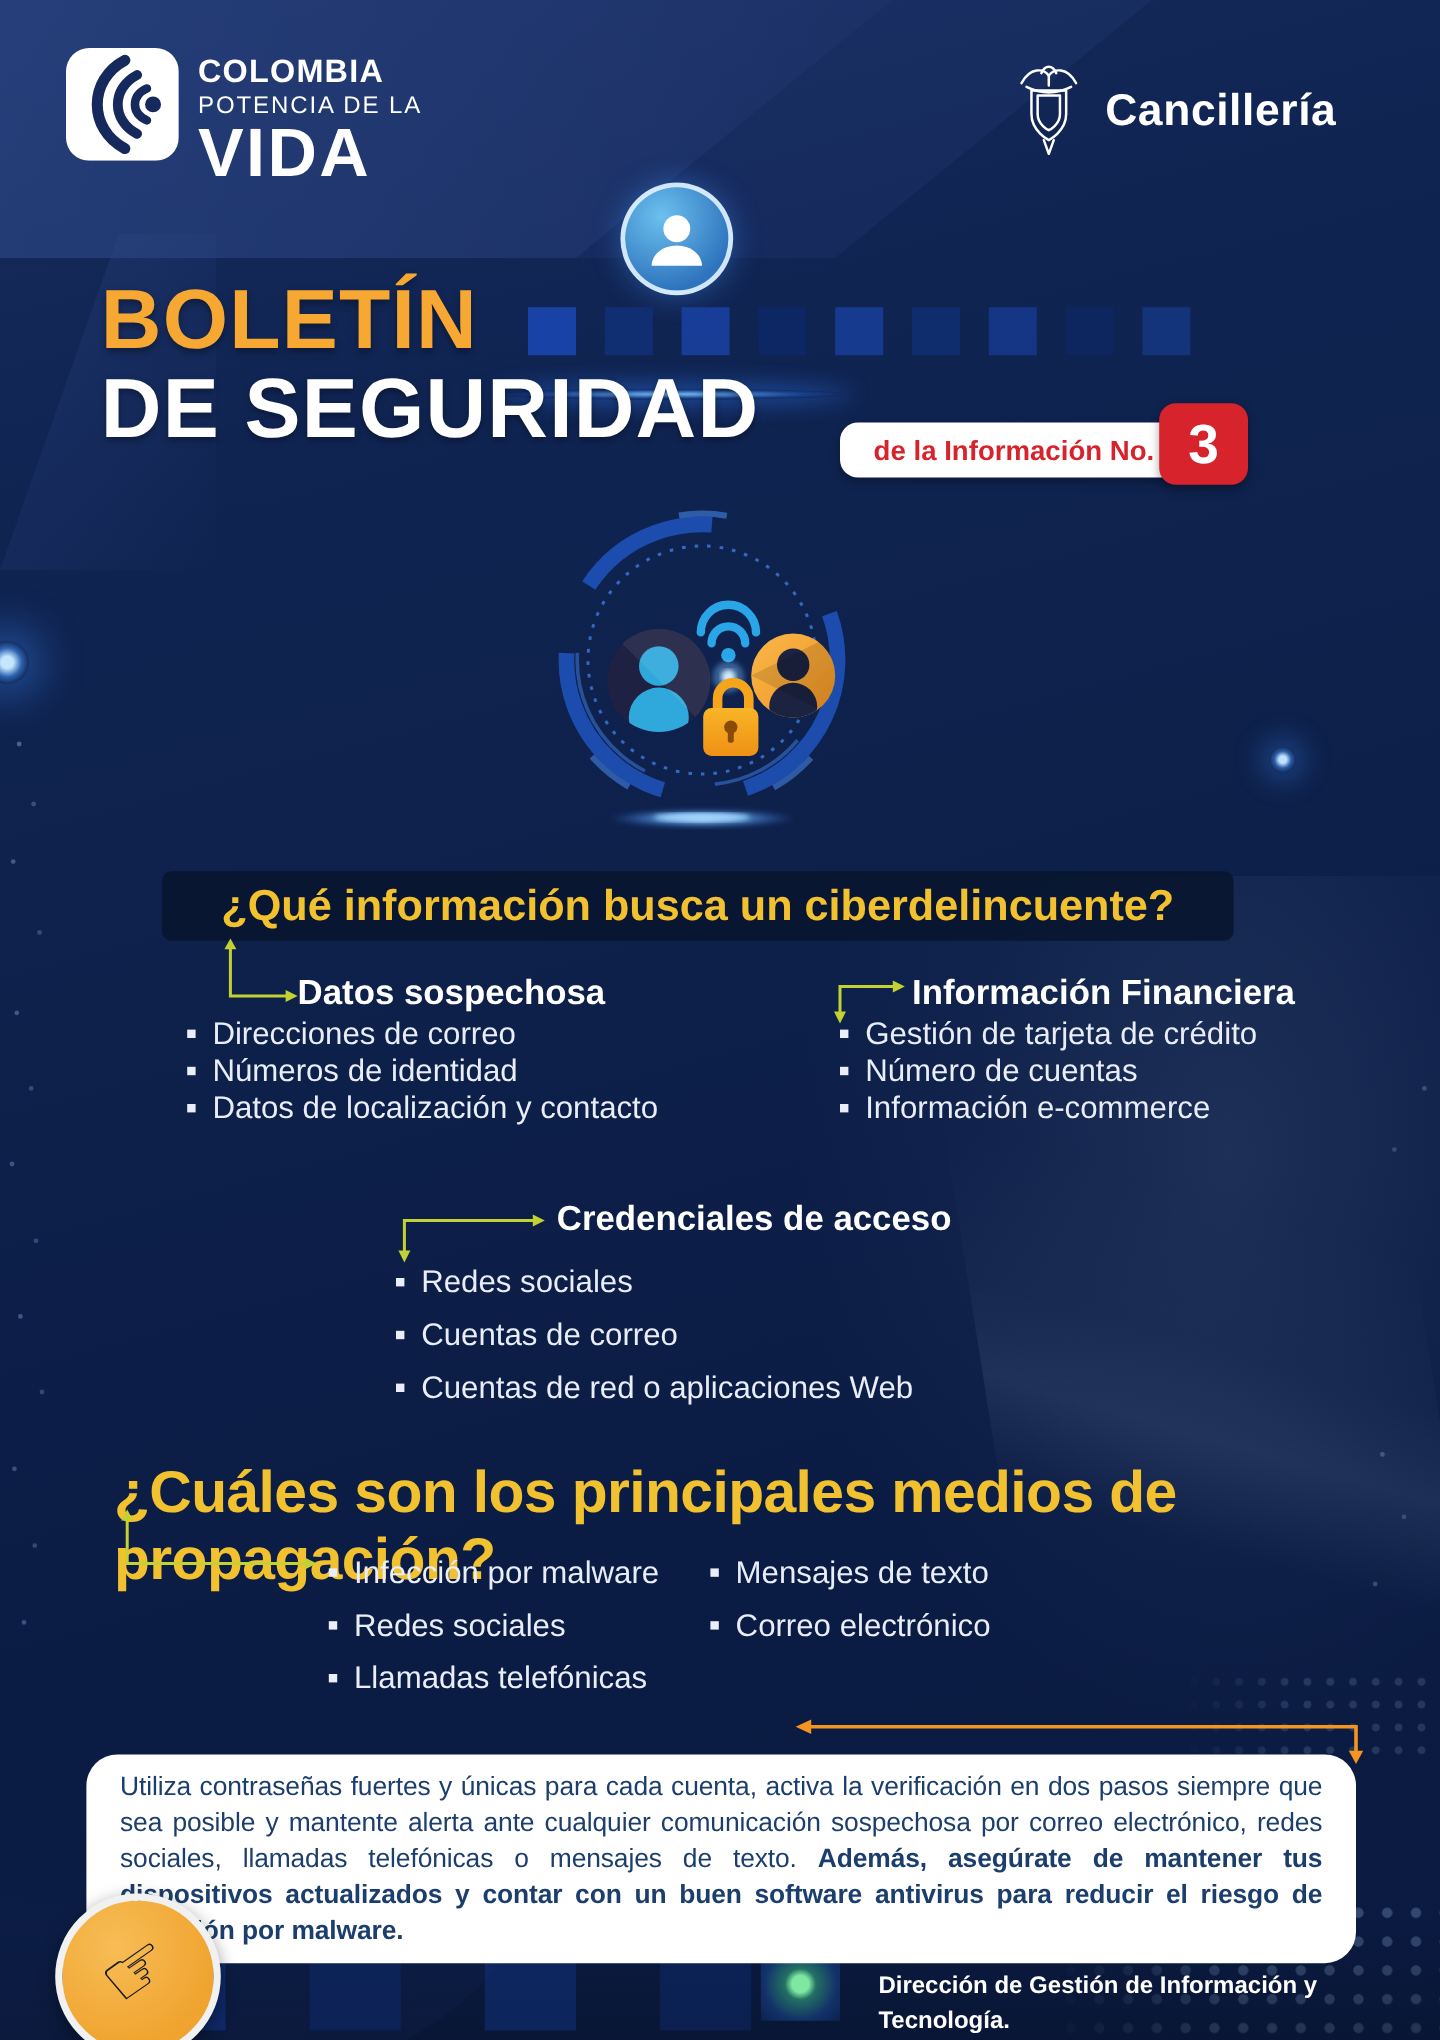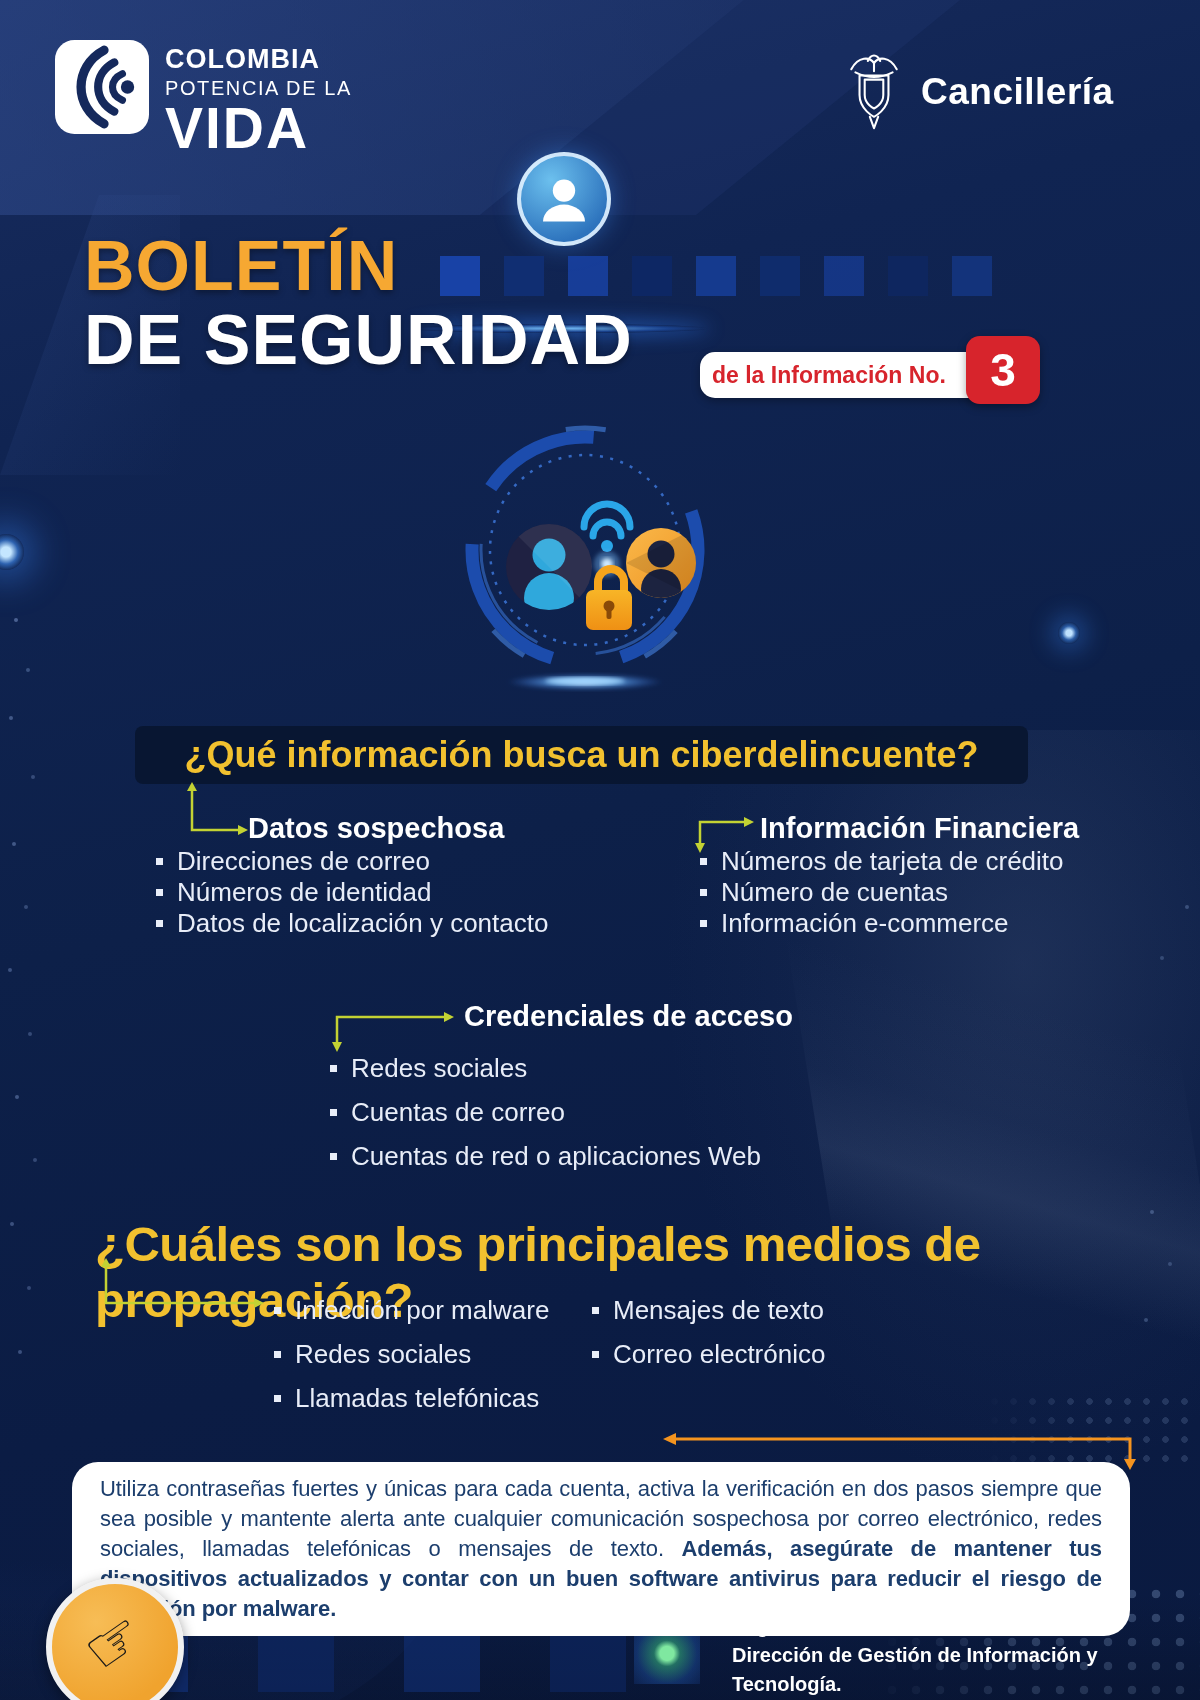--- a/index.html
+++ b/index.html
@@ -66,21 +66,21 @@
   .streak{left:413px;top:324px;width:294px;height:9px;border-radius:50%;
     background:radial-gradient(ellipse,rgba(120,195,255,.95),rgba(40,110,230,.4) 52%,transparent 75%);
     box-shadow:0 0 18px 4px rgba(50,130,255,.45);}
   .sq-row-title{left:440px;top:256px;display:flex;gap:24px;z-index:1;}
   .sq-row-title div{width:40px;height:40px;}
   .title1{left:84px;top:226px;font-size:70px;font-weight:bold;letter-spacing:1px;color:#F6A832;
     z-index:2;text-shadow:0 3px 6px rgba(0,0,0,.35);}
   .title2{left:84px;top:300px;font-size:70px;font-weight:bold;letter-spacing:1px;color:#fff;
     z-index:2;text-shadow:0 3px 6px rgba(0,0,0,.35);}
   .badge-pill{left:700px;top:352px;width:312px;height:46px;background:#fff;border-radius:15px;
-    z-index:2;display:flex;align-items:center;padding-left:12px;box-sizing:border-box;
+    z-index:2;display:flex;align-items:center;padding-left:28px;box-sizing:border-box;
     box-shadow:0 3px 8px rgba(0,0,0,.3);font-size:23px;font-weight:bold;color:#D7242C;}
   .badge-num{left:966px;top:336px;width:74px;height:68px;background:#D7242C;border-radius:14px;
     z-index:3;display:flex;align-items:center;justify-content:center;
     font-size:46px;font-weight:bold;color:#fff;box-shadow:0 3px 8px rgba(0,0,0,.35);}
   
   .sec1-head{left:135px;top:726px;width:893px;height:58px;border-radius:8px;z-index:2;
     background:rgba(8,22,48,.95);display:flex;align-items:center;justify-content:center;
     font-size:36px;font-weight:bold;color:#F2C12F;}
   .grp-title{font-size:29px;font-weight:bold;color:#fff;z-index:2;}
   .list{z-index:2;}
@@ -280,21 +280,21 @@
 
   <svg class="connector" style="left:688px;top:810px" width="80" height="48">
     <polyline points="12,34 12,12 58,12" fill="none" stroke="#C3D233" stroke-width="2.5"></polyline>
     <polygon points="7,33 17,33 12,43" fill="#C3D233"></polygon>
     <polygon points="56,7 56,17 66,12" fill="#C3D233"></polygon>
   </svg>
   <div class="abs grp-title" style="left:760px;top:812px">Información Financiera</div>
   <div class="abs list" style="left:700px;top:846px">
       <div class="li">
         <span class="sq"></span>
-        <span class="li-text">Números de tarjeta de crédito</span>
+        <span class="li-text">Gestión de tarjeta de crédito</span>
       </div>
       <div class="li">
         <span class="sq"></span>
         <span class="li-text">Número de cuentas</span>
       </div>
       <div class="li">
         <span class="sq"></span>
         <span class="li-text">Información e-commerce</span>
       </div>
     </div>

